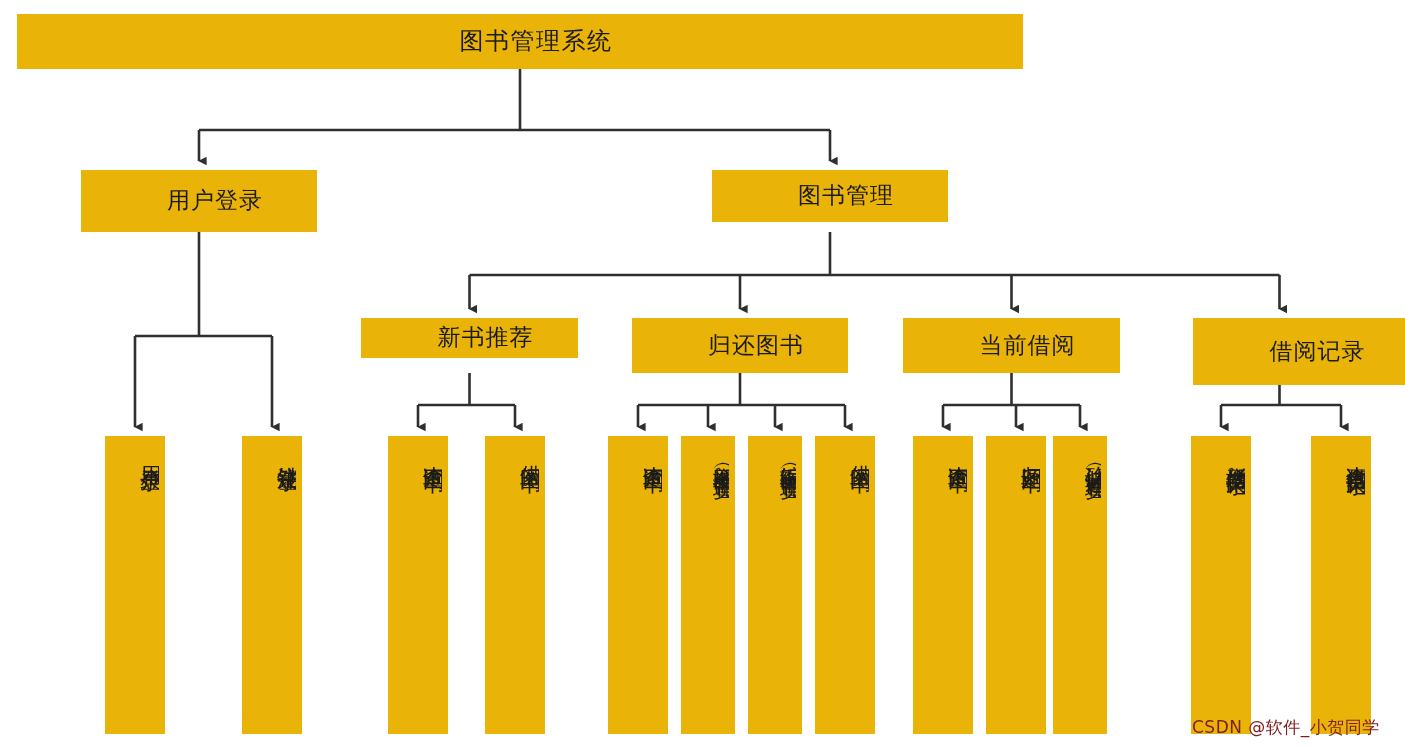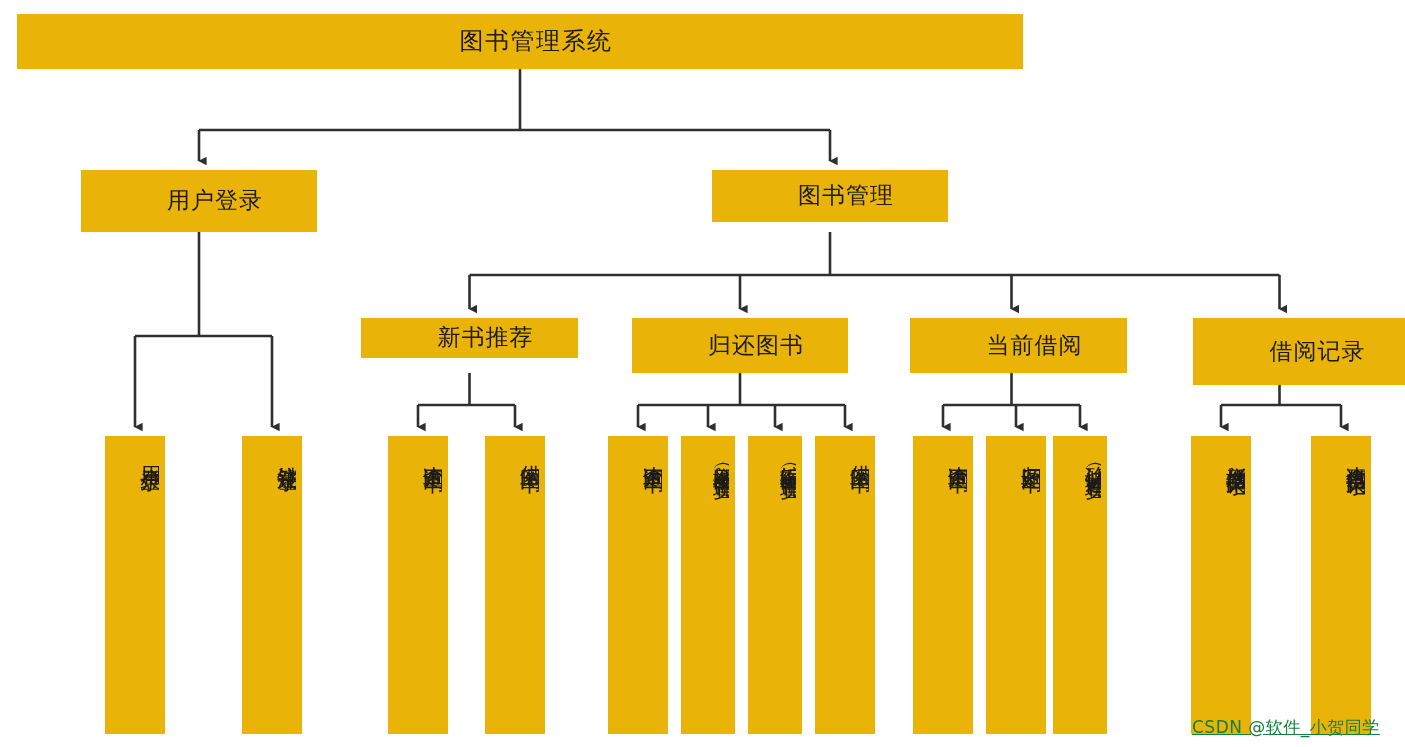--- a/index.html
+++ b/index.html
@@ -63,26 +63,25 @@
     writing-mode: vertical-rl;
     text-orientation: upright;
     font-size: 22px;
     letter-spacing: 2px;
     line-height: 1.0;
     white-space: nowrap;
     max-height: 100%;
   }
   .watermark {
     position: absolute;
-    color: #15803d;
+    color: #7f1d1d;
     font-size: 17px;
     letter-spacing: 0.5px;
     white-space: nowrap;
     user-select: none;
-    text-decoration: underline;
   }
 </style>
 </head>
 <body>
 
 <div id="diagram-root">
 
   <svg id="connector-layer" viewBox="0 0 1405 747" width="1405" height="747" xmlns="http://www.w3.org/2000/svg">
     <defs>
       <marker id="arrowhead" markerWidth="9" markerHeight="9" refX="4.2" refY="7.6" orient="auto" markerUnits="userSpaceOnUse">
@@ -136,21 +135,21 @@
   <div class="node horiz" style="left: 712px; top: 170px; width: 236px; height: 52px;">
     <span class="node-label">图书管理</span>
   </div>
 
   <div class="node horiz" style="left: 361px; top: 318px; width: 217px; height: 40px;">
     <span class="node-label">新书推荐</span>
   </div>
   <div class="node horiz" style="left: 632px; top: 318px; width: 216px; height: 55px;">
     <span class="node-label">归还图书</span>
   </div>
-  <div class="node horiz" style="left: 903px; top: 318px; width: 217px; height: 55px; margin-left: 7px;">
+  <div class="node horiz" style="left: 903px; top: 318px; width: 217px; height: 55px;">
     <span class="node-label">当前借阅</span>
   </div>
   <div class="node horiz" style="left: 1171px; top: 318px; width: 217px; height: 67px; margin-left: 22px;">
     <span class="node-label">借阅记录</span>
   </div>
 
   <div class="node vert" style="left: 105px; top: 436px; width: 60px; height: 298px;">
     <span class="node-label">用户登录</span>
   </div>
   <div class="node vert" style="left: 242px; top: 436px; width: 60px; height: 298px;">

